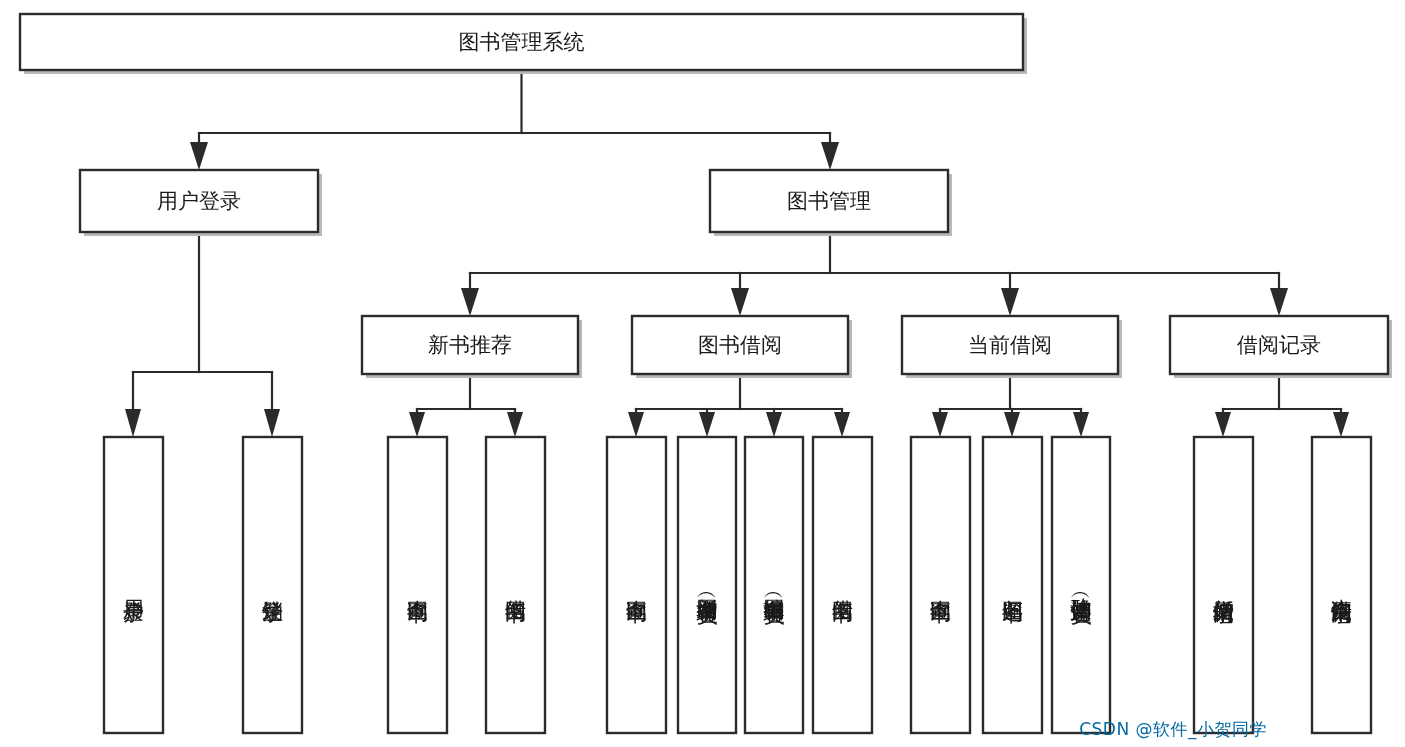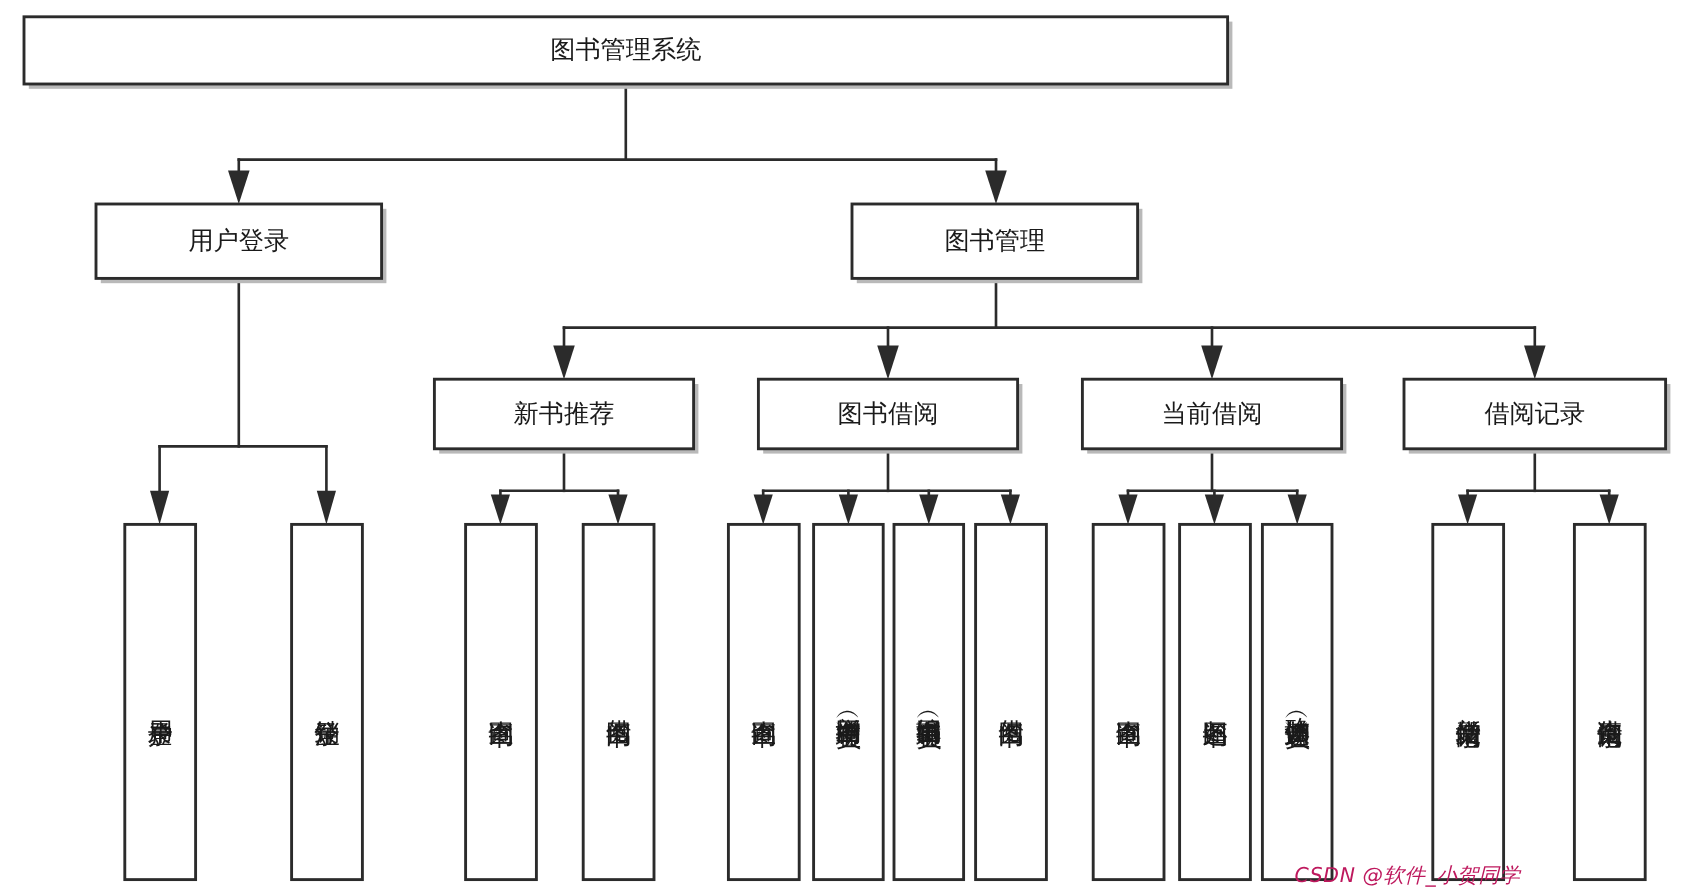--- a/index.html
+++ b/index.html
@@ -67,24 +67,23 @@
     text-align: center;
     white-space: nowrap;
     pointer-events: none;
   }
   .watermark {
     position: absolute;
     right: 8px;
     bottom: 6px;
     font-family: "DejaVu Sans", "Liberation Sans", sans-serif;
     font-size: 17px;
-    color: #be185d;
+    color: #0369a1;
     white-space: nowrap;
     letter-spacing: 0.5px;
-    font-style: italic;
   }
 </style>
 </head>
 <body>
 
 <div id="diagram-root">
 
   <svg class="diagram-canvas" viewBox="0 0 1405 747">
 
     <g>

